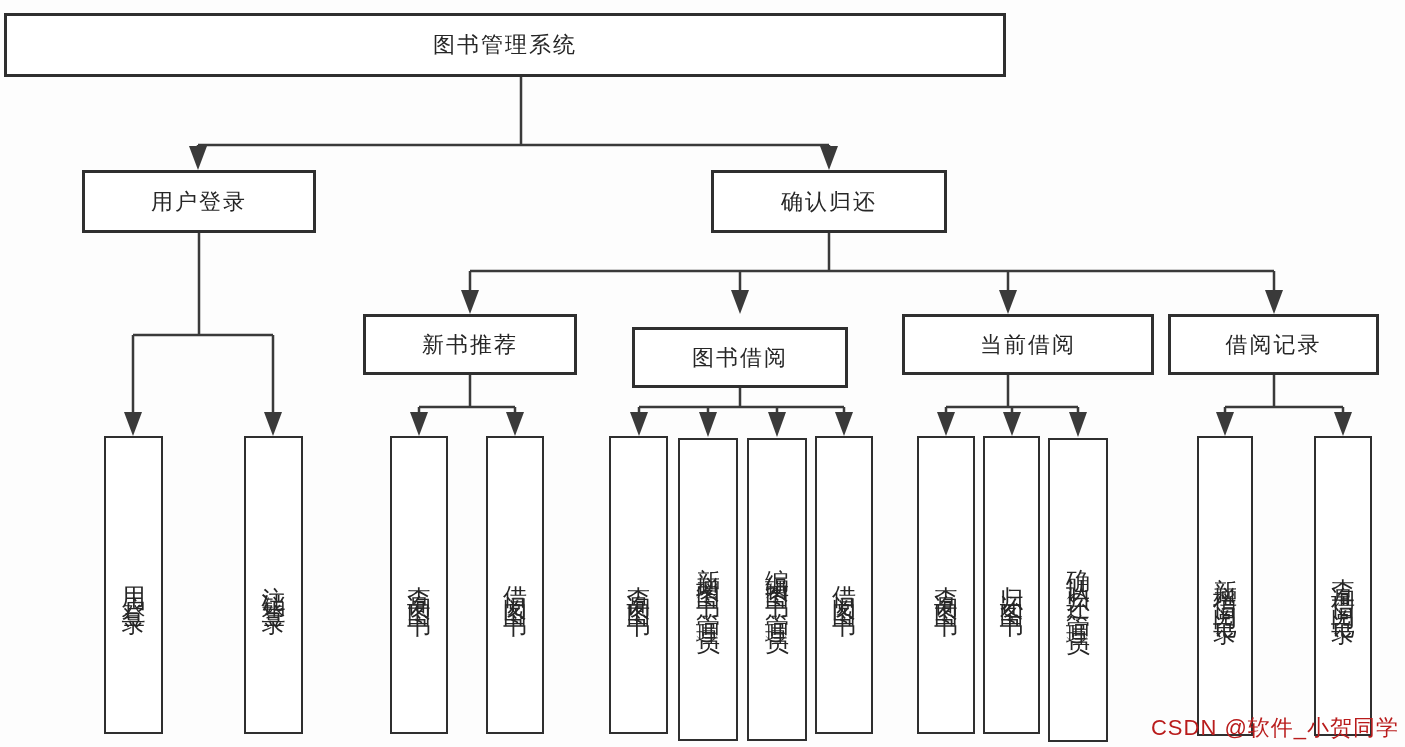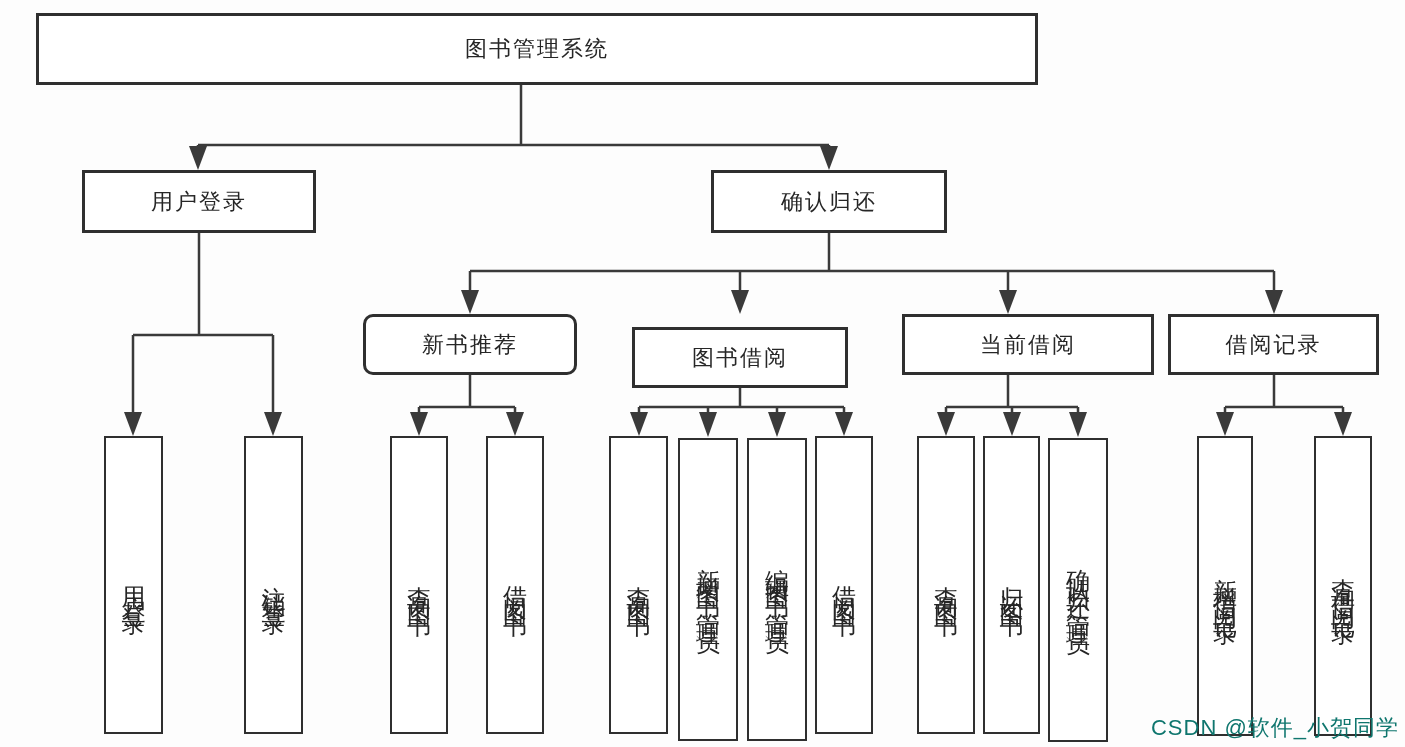--- a/index.html
+++ b/index.html
@@ -17,21 +17,21 @@
     text-align:center;line-height:1.25;
   }
   .h{font-size:22px;letter-spacing:2px;white-space:nowrap;}
   .v{
     border-width:2.5px;
     writing-mode:vertical-rl;text-orientation:mixed;
     font-size:24px;letter-spacing:9px;white-space:nowrap;
   }
   .watermark{
     position:absolute;z-index:5;right:6px;bottom:4px;
-    font-size:22px;color:#0f766e;letter-spacing:1px;white-space:nowrap;
+    font-size:22px;color:#b91c1c;letter-spacing:1px;white-space:nowrap;
   }
   .wire{stroke:#3a3a3a;stroke-width:2.5;fill:none;}
   .head{fill:#3a3a3a;stroke:none;}
 </style>
 </head>
 <body>
 
 <div id="stage">
 
   <svg class="wires" width="1405" height="747" viewBox="0 0 1405 747">
@@ -77,32 +77,32 @@
       <polygon class="head" points="1069,412 1087,412 1078,437"></polygon>
     </g>
 
     <g>
       <path class="wire" d="M1274,375 V407 M1225,407 H1343 M1225,407 V414 M1343,407 V414"></path>
       <polygon class="head" points="1216,412 1234,412 1225,436"></polygon>
       <polygon class="head" points="1334,412 1352,412 1343,436"></polygon>
     </g>
   </svg>
 
-  <div class="node h" style="left:36px;top:13px;width:1002px;height:72px;">
+  <div class="node h" style="left:4px;top:13px;width:1002px;height:64px;">
     <span>图书管理系统</span>
   </div>
 
   <div class="node h" style="left:82px;top:170px;width:234px;height:63px;">
     <span>用户登录</span>
   </div>
   <div class="node h" style="left:711px;top:170px;width:236px;height:63px;">
     <span>确认归还</span>
   </div>
 
-  <div class="node h" style="left:363px;top:314px;width:214px;height:61px;border-radius:10px;">
+  <div class="node h" style="left:363px;top:314px;width:214px;height:61px;">
     <span>新书推荐</span>
   </div>
   <div class="node h" style="left:632px;top:327px;width:216px;height:61px;">
     <span>图书借阅</span>
   </div>
   <div class="node h" style="left:902px;top:314px;width:252px;height:61px;">
     <span>当前借阅</span>
   </div>
   <div class="node h" style="left:1168px;top:314px;width:211px;height:61px;">
     <span>借阅记录</span>

